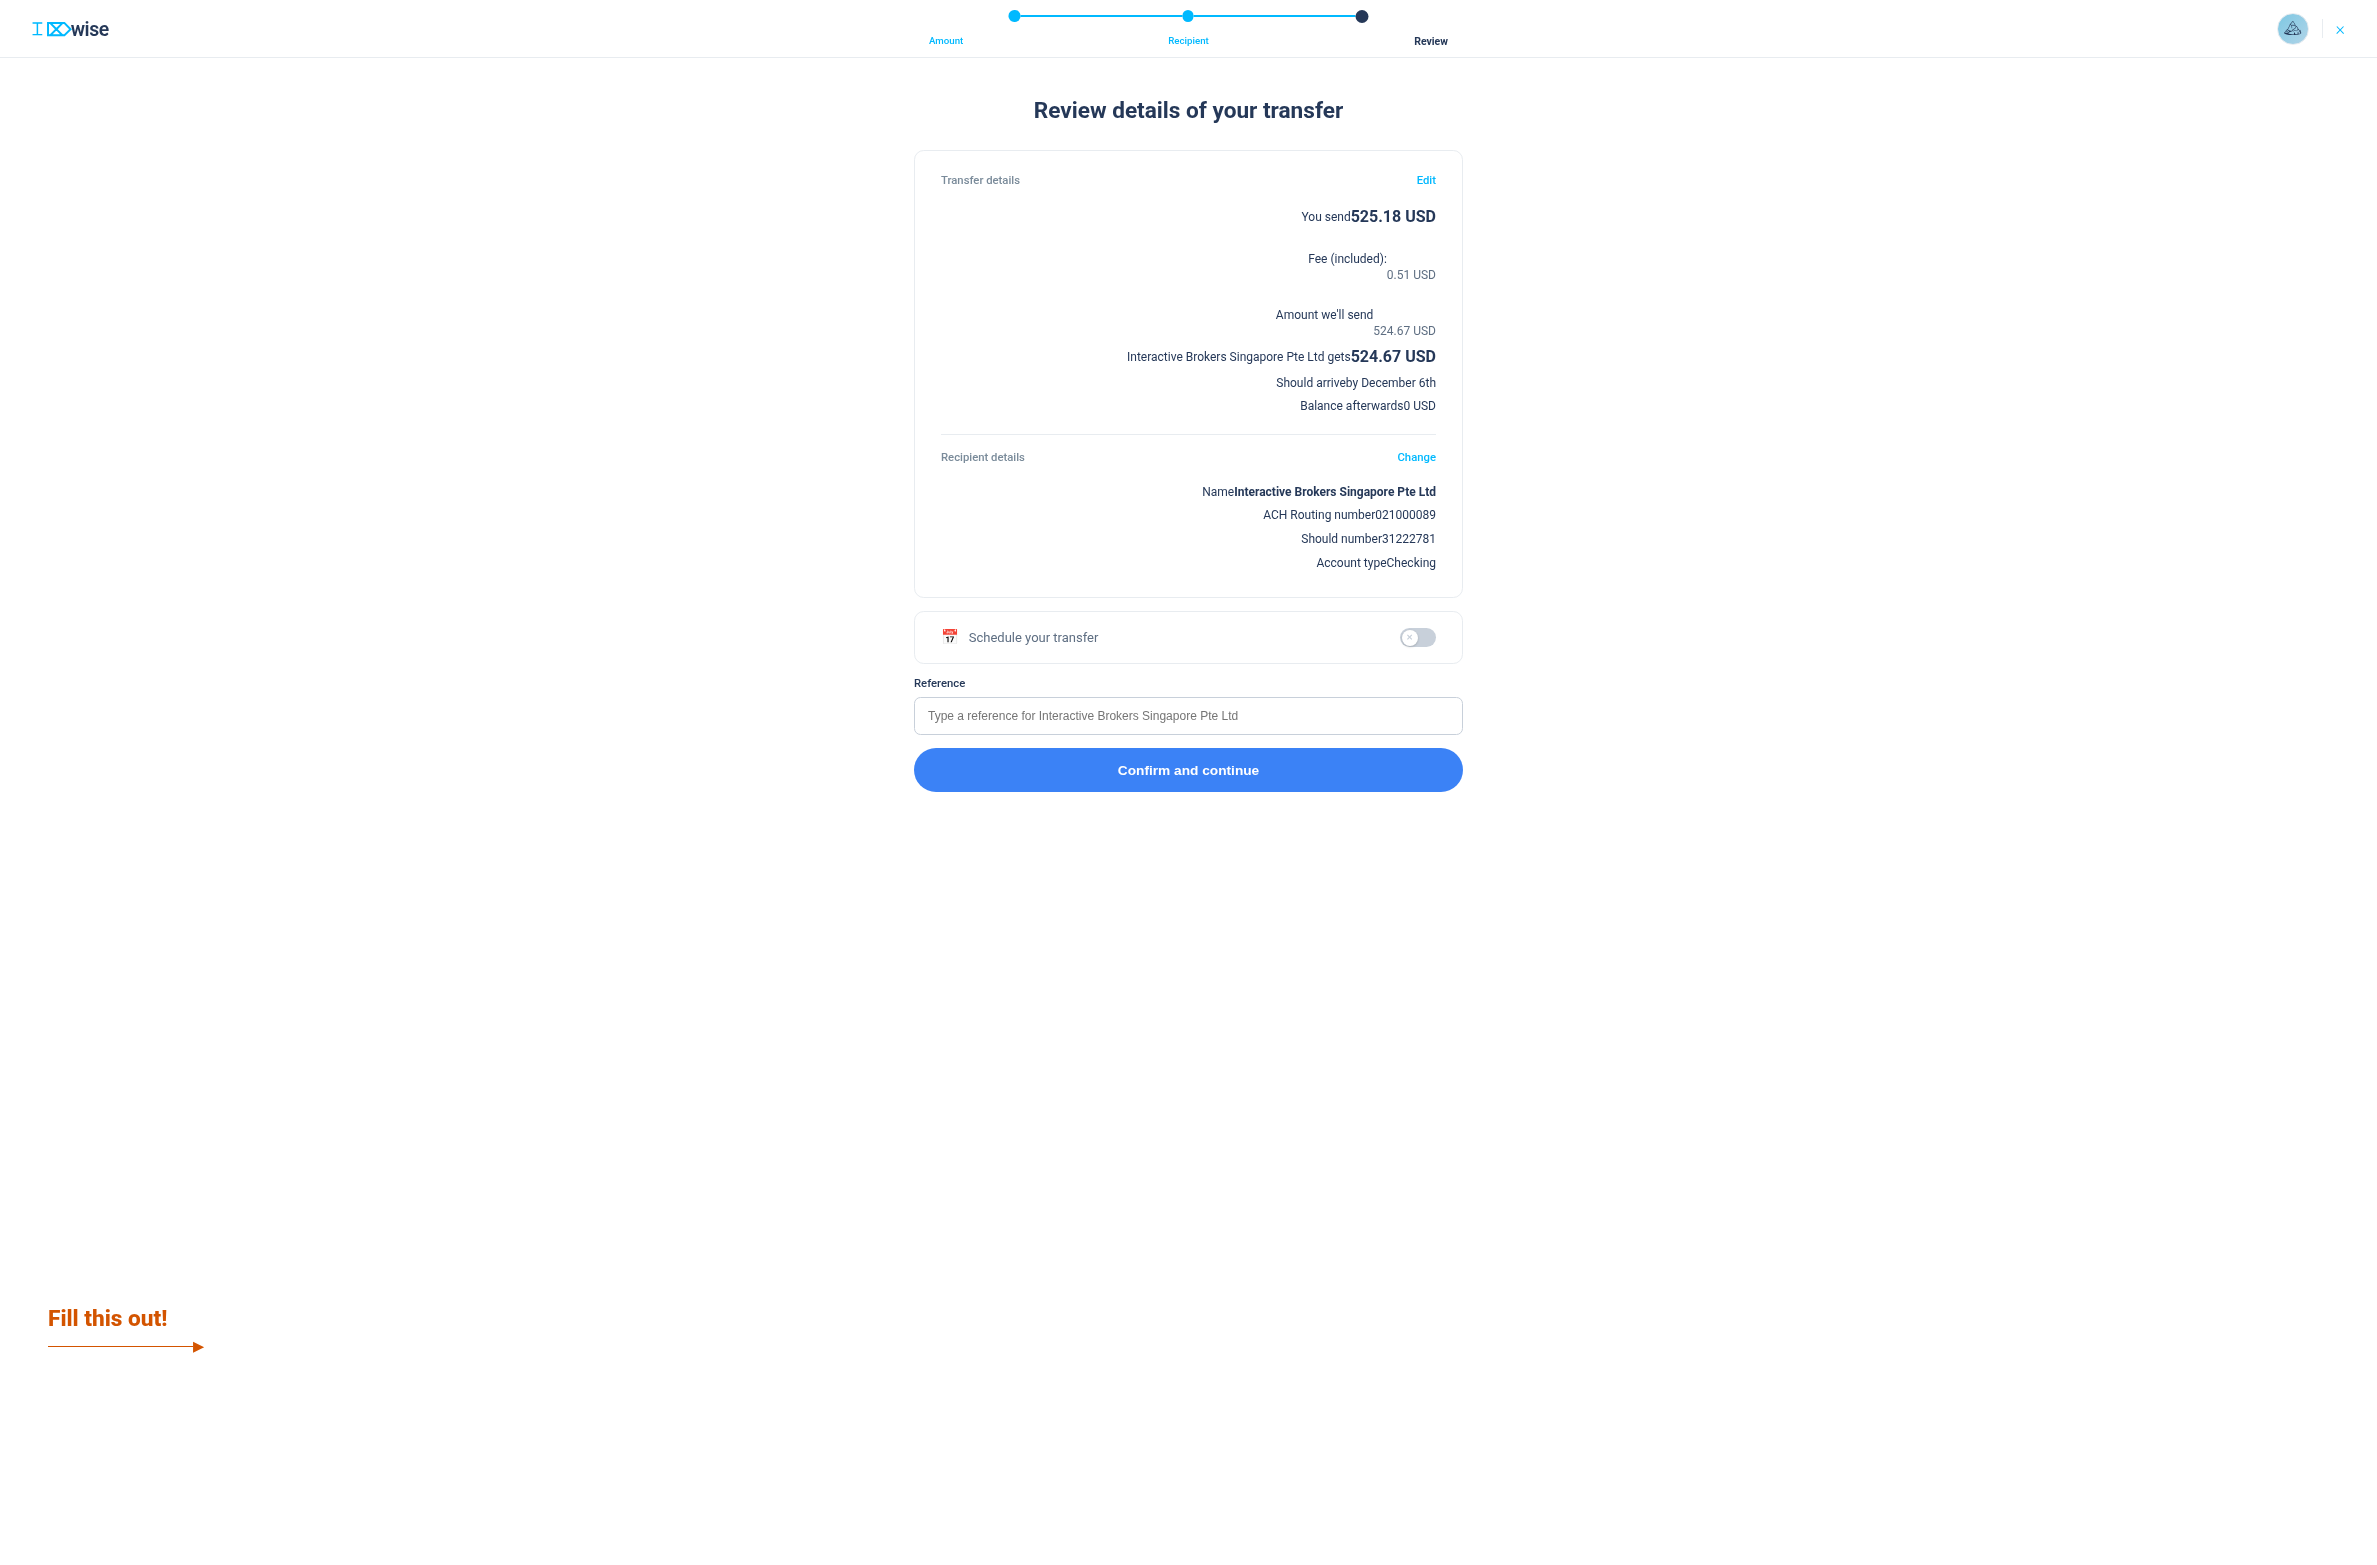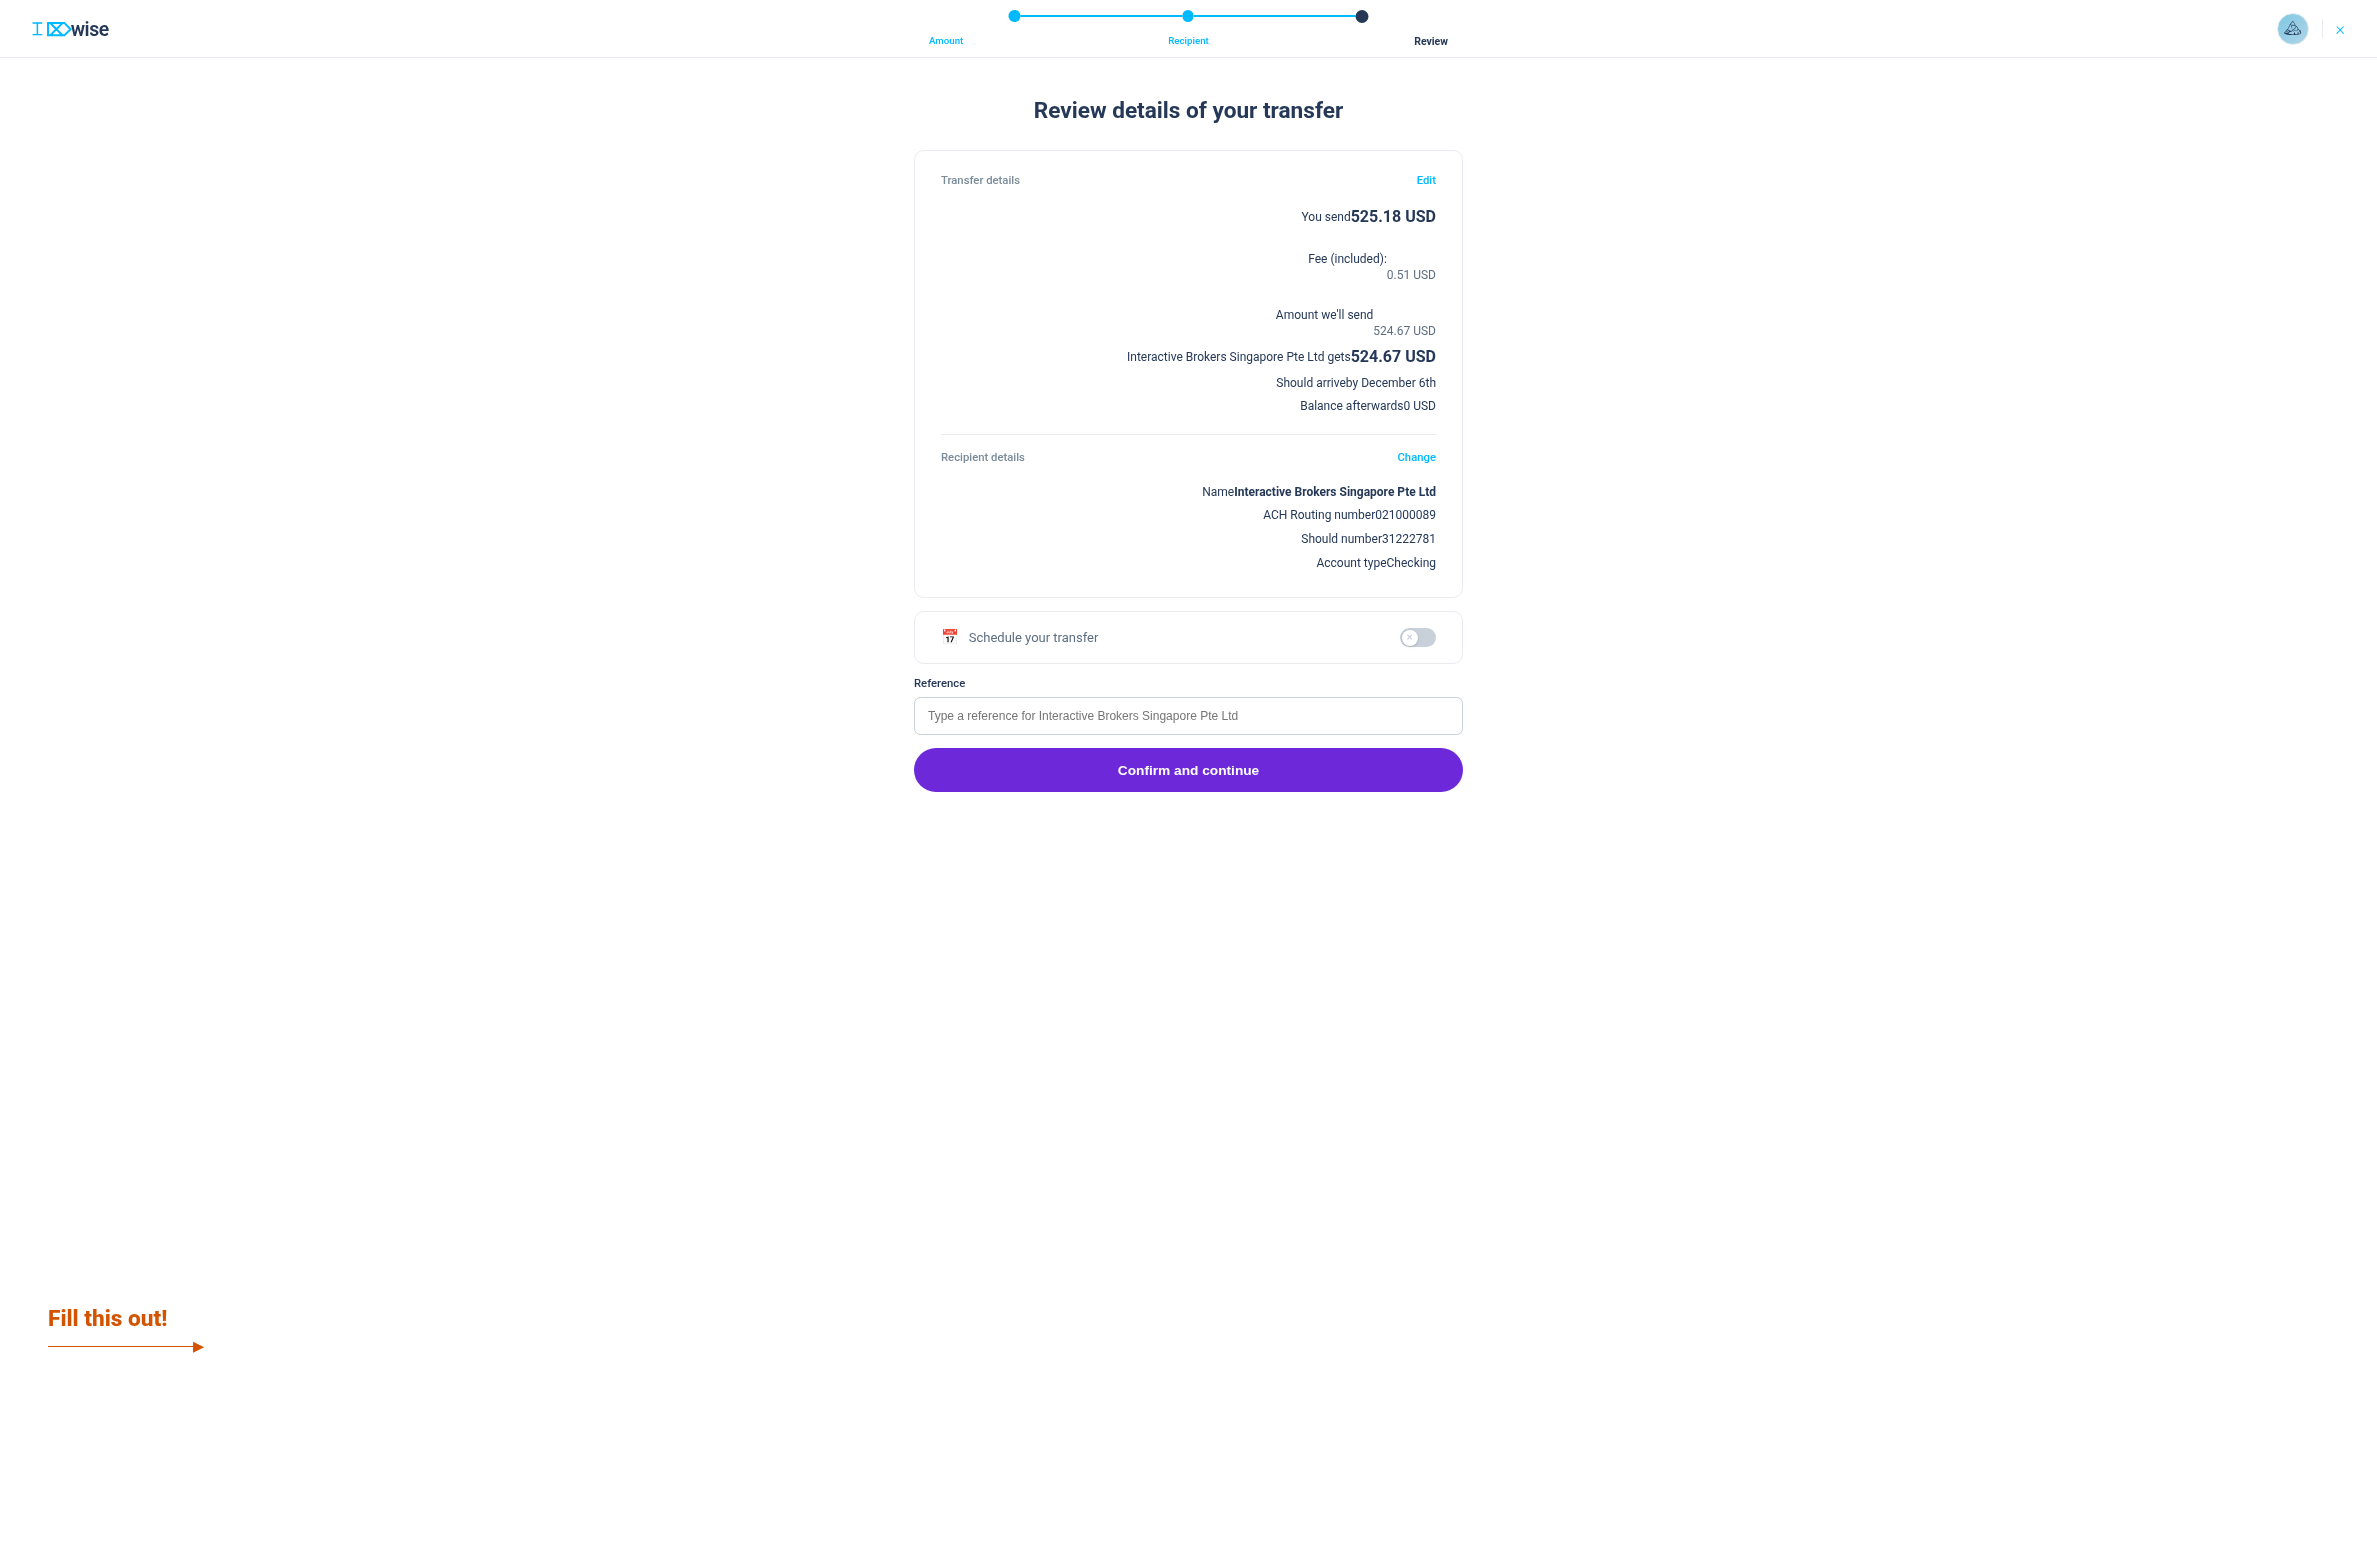--- a/index.html
+++ b/index.html
@@ -230,21 +230,21 @@
       border-radius: 6.5px;
       padding: 11.3px 13px;
       font-size: 12px;
       color: #9aa8b5;
       outline: none;
     }
 
     
     .confirm-btn {
       width: 100%;
-      background: #6d28d9;
+      background: #3b82f6;
       color: #fff;
       border: none;
       border-radius: 22.6px;
       padding: 14.5px;
       font-size: 13.7px;
       font-weight: 600;
       cursor: pointer;
       text-align: center;
     }
 

